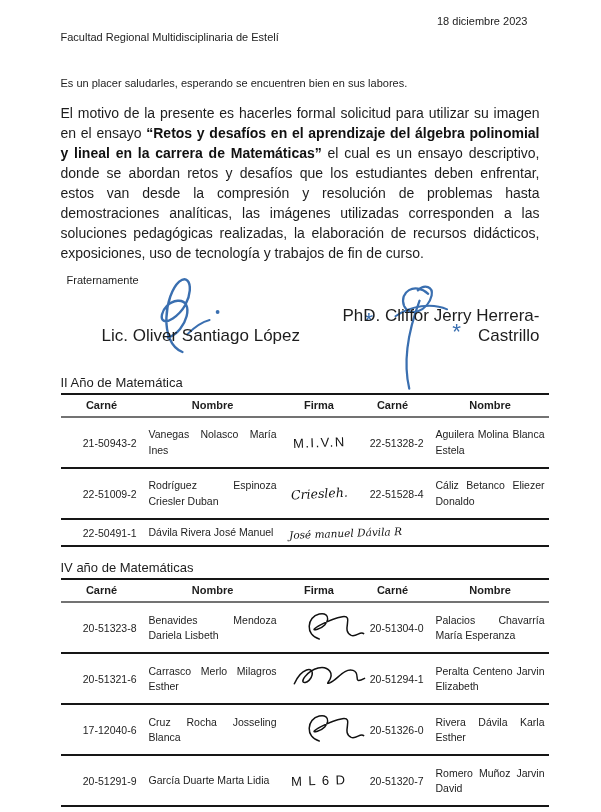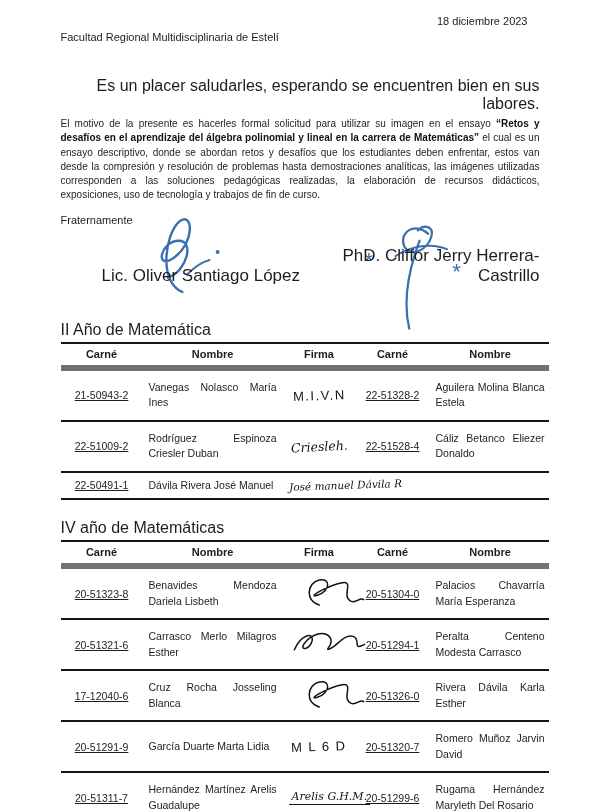--- a/index.html
+++ b/index.html
@@ -6,41 +6,41 @@
   html,body { background:#ffffff; }
   .page {
     position:relative; width:496px; height:812px; margin:0 auto;
     background:#ffffff; color:#1d1d1d; overflow:hidden;
     font-family:"Liberation Sans", sans-serif;
     padding:10px 9px 0 8px;
   }
   .date { text-align:right; font-size:11px; padding-right:12px; padding-top:5px; color:#222; }
   .recipient { margin-top:15px; font-weight:700; font-size:11.5px; }
   .recipient2 { margin-top:4px; font-size:11px; }
-  .greeting { margin-top:34px; font-size:16px;text-align:right; }
-  .body-par { margin-top:4px; font-size:10px; line-height:1.43; text-align:justify; color:#1d1d1d; }
+  .greeting { margin-top:34px; font-size:11px; }
+  .body-par { margin-top:14px; font-size:14px; line-height:1.43; text-align:justify; color:#1d1d1d; }
   .body-par b { color:#111; }
-  .closing { margin-top:11px; font-size:11px; }
+  .closing { margin-top:11px; font-size:11px;margin-left:6px; }
   .signers { display:flex; height:76px; margin-top:0; }
   .signer { position:relative; flex:1; }
   .signer-name { position:absolute; bottom:16px; width:100%; text-align:right; font-size:17px; }
   .signer-sig { position:absolute; left:50%; pointer-events:none; }
   .sig-oliver { transform:translateX(-50%); bottom:2px; }
   .sig-cliffor { transform:translateX(-54%); bottom:-34px; }
-  .tbl-title { font-size:16px; margin-top:19px; margin-bottom:0; }
+  .tbl-title { font-size:13px; margin-top:13px; margin-bottom:0; }
   table.sig-table { width:585px; border-collapse:collapse; table-layout:fixed; margin-top:3px; }
   table.sig-table th {
     font-size:11px; font-weight:700; text-align:center; padding:4px 2px 5px;
-    border-top:2px solid #161616; border-bottom:6px solid #737373;
+    border-top:2px solid #161616; border-bottom:2px solid #737373;
   }
   table.sig-table td {
     font-size:10.5px; vertical-align:middle; padding:5px 6px;
     border-bottom:2px solid #161616; overflow:visible;
   }
-  td.c-carne { text-align:center; white-space:nowrap;text-decoration:underline; }
+  td.c-carne { text-align:right; white-space:nowrap; }
   td.c-nombre { text-align:justify; line-height:1.45; padding-right:12px; }
   td.c-firma { text-align:center; }
   .col1{width:82px}.col2{width:140px}.col3{width:73px}.col4{width:74px}.col5{width:121px}.col6{width:95px}
   .sig { display:inline-block; color:#111; }
   .sig-caps   { font-size:13px; letter-spacing:1.5px; transform:rotate(-2deg); }
   .sig-script { font-family:"DejaVu Serif", serif; font-style:italic; font-size:12.5px; transform:rotate(-3deg); }
   .sig-script-sm { font-family:"DejaVu Serif", serif; font-style:italic; font-size:10.5px; transform:rotate(-2deg); white-space:nowrap; }
   .sig-marker { font-weight:700; font-size:15px; letter-spacing:1px; }
   .sig-underline { font-family:"DejaVu Serif", serif; font-style:italic; font-size:11px;
                    border-bottom:1.3px solid #161616; padding:0 3px 1px; white-space:nowrap; }
@@ -172,21 +172,21 @@
                 <path d="M24,24 C30,10 44,8 44,16 C44,24 30,26 38,20 C48,12 62,10 66,16 C70,22 58,28 64,24 C70,20 76,24 80,28" fill="none" stroke="#111111" stroke-width="1.7" stroke-linecap="round"></path>
               </svg></span></td>
         </tr>
         <tr>
           <td class="c-carne">20-51321-6</td>
           <td class="c-nombre">Carrasco Merlo Milagros Esther</td>
           <td class="c-firma"><span class="sig-scribble"><svg width="80" height="37" viewBox="0 0 90 38">
                 <path d="M6,26 C14,8 28,6 26,16 C24,26 10,28 18,18 C26,8 40,4 46,12 C52,20 38,28 46,25 C54,22 62,8 72,11 C82,14 70,28 85,20" fill="none" stroke="#111111" stroke-width="1.7" stroke-linecap="round"></path>
               </svg></span></td>
           <td class="c-carne">20-51294-1</td>
-          <td class="c-nombre">Peralta Centeno Modesta Carrasco</td>
+          <td class="c-nombre">Peralta Centeno Jarvin Elizabeth</td>
           <td class="c-firma"><span class="sig-scribble"><svg width="80" height="37" viewBox="0 0 90 38">
                 <path d="M12,27 C8,13 20,5 28,11 C36,17 24,29 32,26 C46,20 42,7 54,9 C66,11 58,29 68,26 C78,23 74,11 84,15" fill="none" stroke="#111111" stroke-width="1.7" stroke-linecap="round"></path>
                 <path d="M30,31 C44,33 60,31 80,29" fill="none" stroke="#111111" stroke-width="1.7" stroke-linecap="round"></path>
               </svg></span></td>
         </tr>
         <tr>
           <td class="c-carne">17-12040-6</td>
           <td class="c-nombre">Cruz Rocha Josseling Blanca</td>
           <td class="c-firma"><span class="sig-scribble"><svg width="80" height="37" viewBox="0 0 90 38">
                 <path d="M34,33 C18,29 20,8 34,5 C48,2 46,18 32,22 C18,26 46,10 60,8 C74,6 58,24 70,29 C76,31 80,24 84,27" fill="none" stroke="#111111" stroke-width="1.7" stroke-linecap="round"></path>

